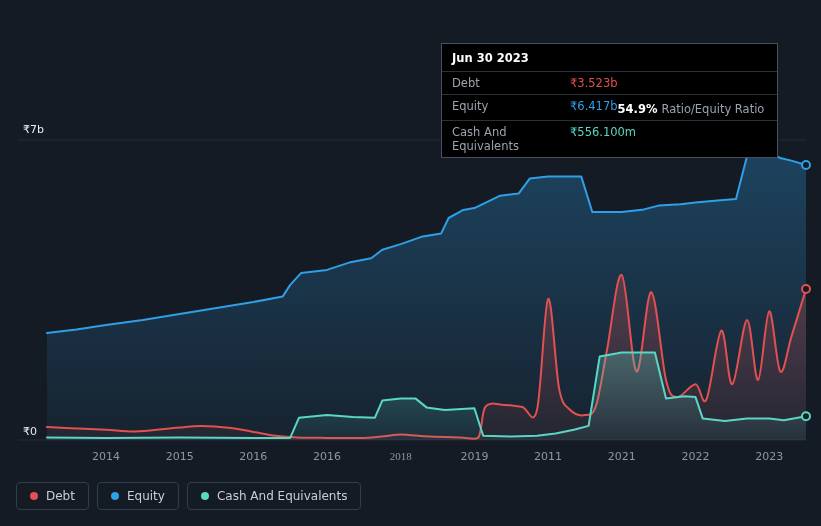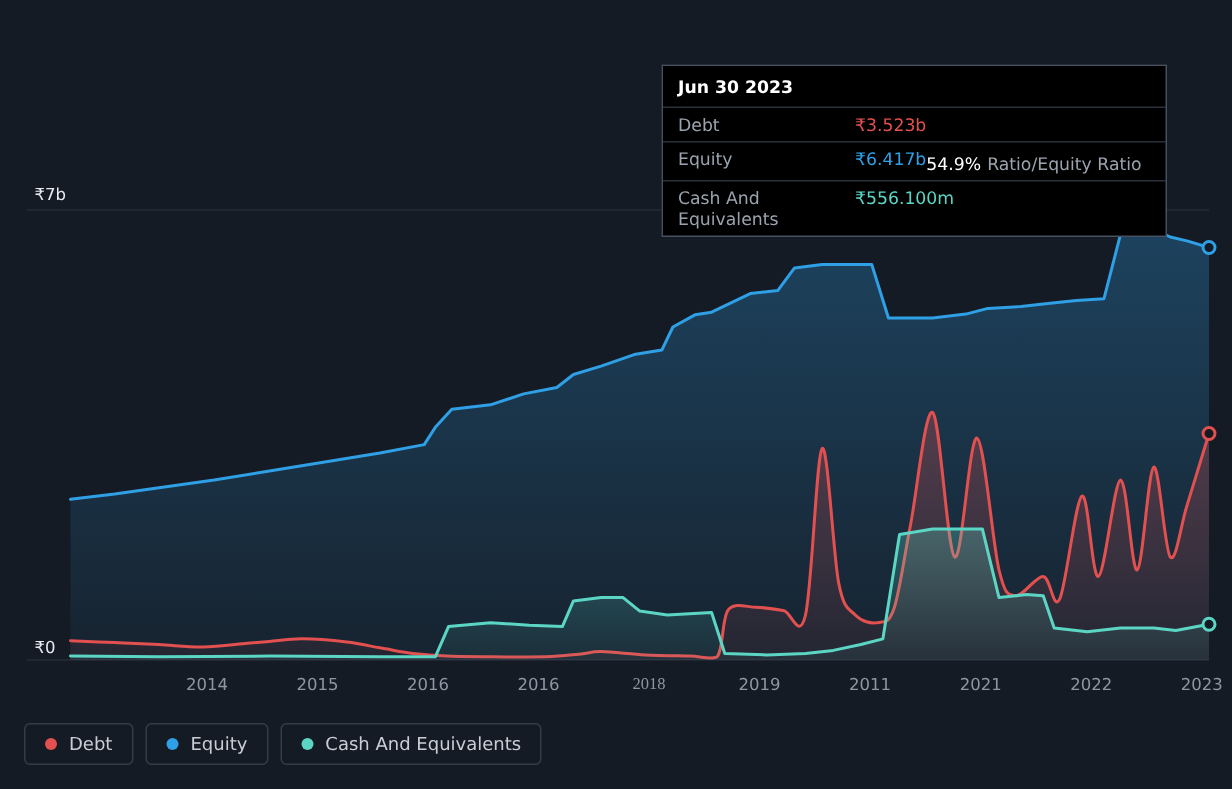--- a/index.html
+++ b/index.html
@@ -7,33 +7,33 @@
     width:821px;height:526px;position:relative;overflow:hidden;
     background:#151b24;
     font-family:"DejaVu Sans","Liberation Sans",sans-serif;
   }
   .stage{position:absolute;inset:0;}
   #chart-svg{position:absolute;left:0;top:0;}
   .y-label{position:absolute;left:23px;font-size:11px;color:#e6ebf1;}
   .y-top{top:123px;}
   .y-zero{top:425px;}
   #x-axis{position:absolute;left:0;top:450px;width:100%;height:16px;}
-  .x-tick{position:absolute;top:0;transform:translateX(-50%);font-size:11px;color:#8d96a3;margin-left:32px;}
+  .x-tick{position:absolute;top:0;transform:translateX(-50%);font-size:11px;color:#8d96a3;}
   
   .tooltip{position:absolute;left:441px;top:16px;width:337px;box-sizing:border-box;
     background:#000;border:1px solid #465061;z-index:5;margin-top:27px;}
   .tt-header{padding:7px 10px 6px;font-size:11.5px;font-weight:bold;color:#ffffff;
     border-bottom:1px solid #2a313b;}
   .tt-row{display:flex;align-items:flex-start;padding:4px 10px;font-size:11.5px;
     border-bottom:1px solid #2a313b;}
   .tt-row.tt-last{border-bottom:none;}
   .tt-label{flex:0 0 118px;color:#9aa3ae;}
   .tt-col{display:flex;flex-direction:row;}
   .tt-ratio{margin-top:3px;}
-  .tt-ratio-pct{color:#ffffff;font-weight:normal;}
+  .tt-ratio-pct{color:#ffffff;font-weight:bold;}
   .tt-ratio-label{color:#9aa3ae;margin-left:4px;}
   
   .legend{position:absolute;left:16px;top:482px;display:flex;gap:8px;}
   .pill{display:flex;align-items:center;gap:8px;height:28px;padding:0 13px;
     border:1px solid #333c49;border-radius:4px;font-size:12px;color:#c9ced6;
     box-sizing:border-box;background:transparent;cursor:pointer;}
   .dot{width:8px;height:8px;border-radius:50%;}
 </style>
 </head>
 <body>

